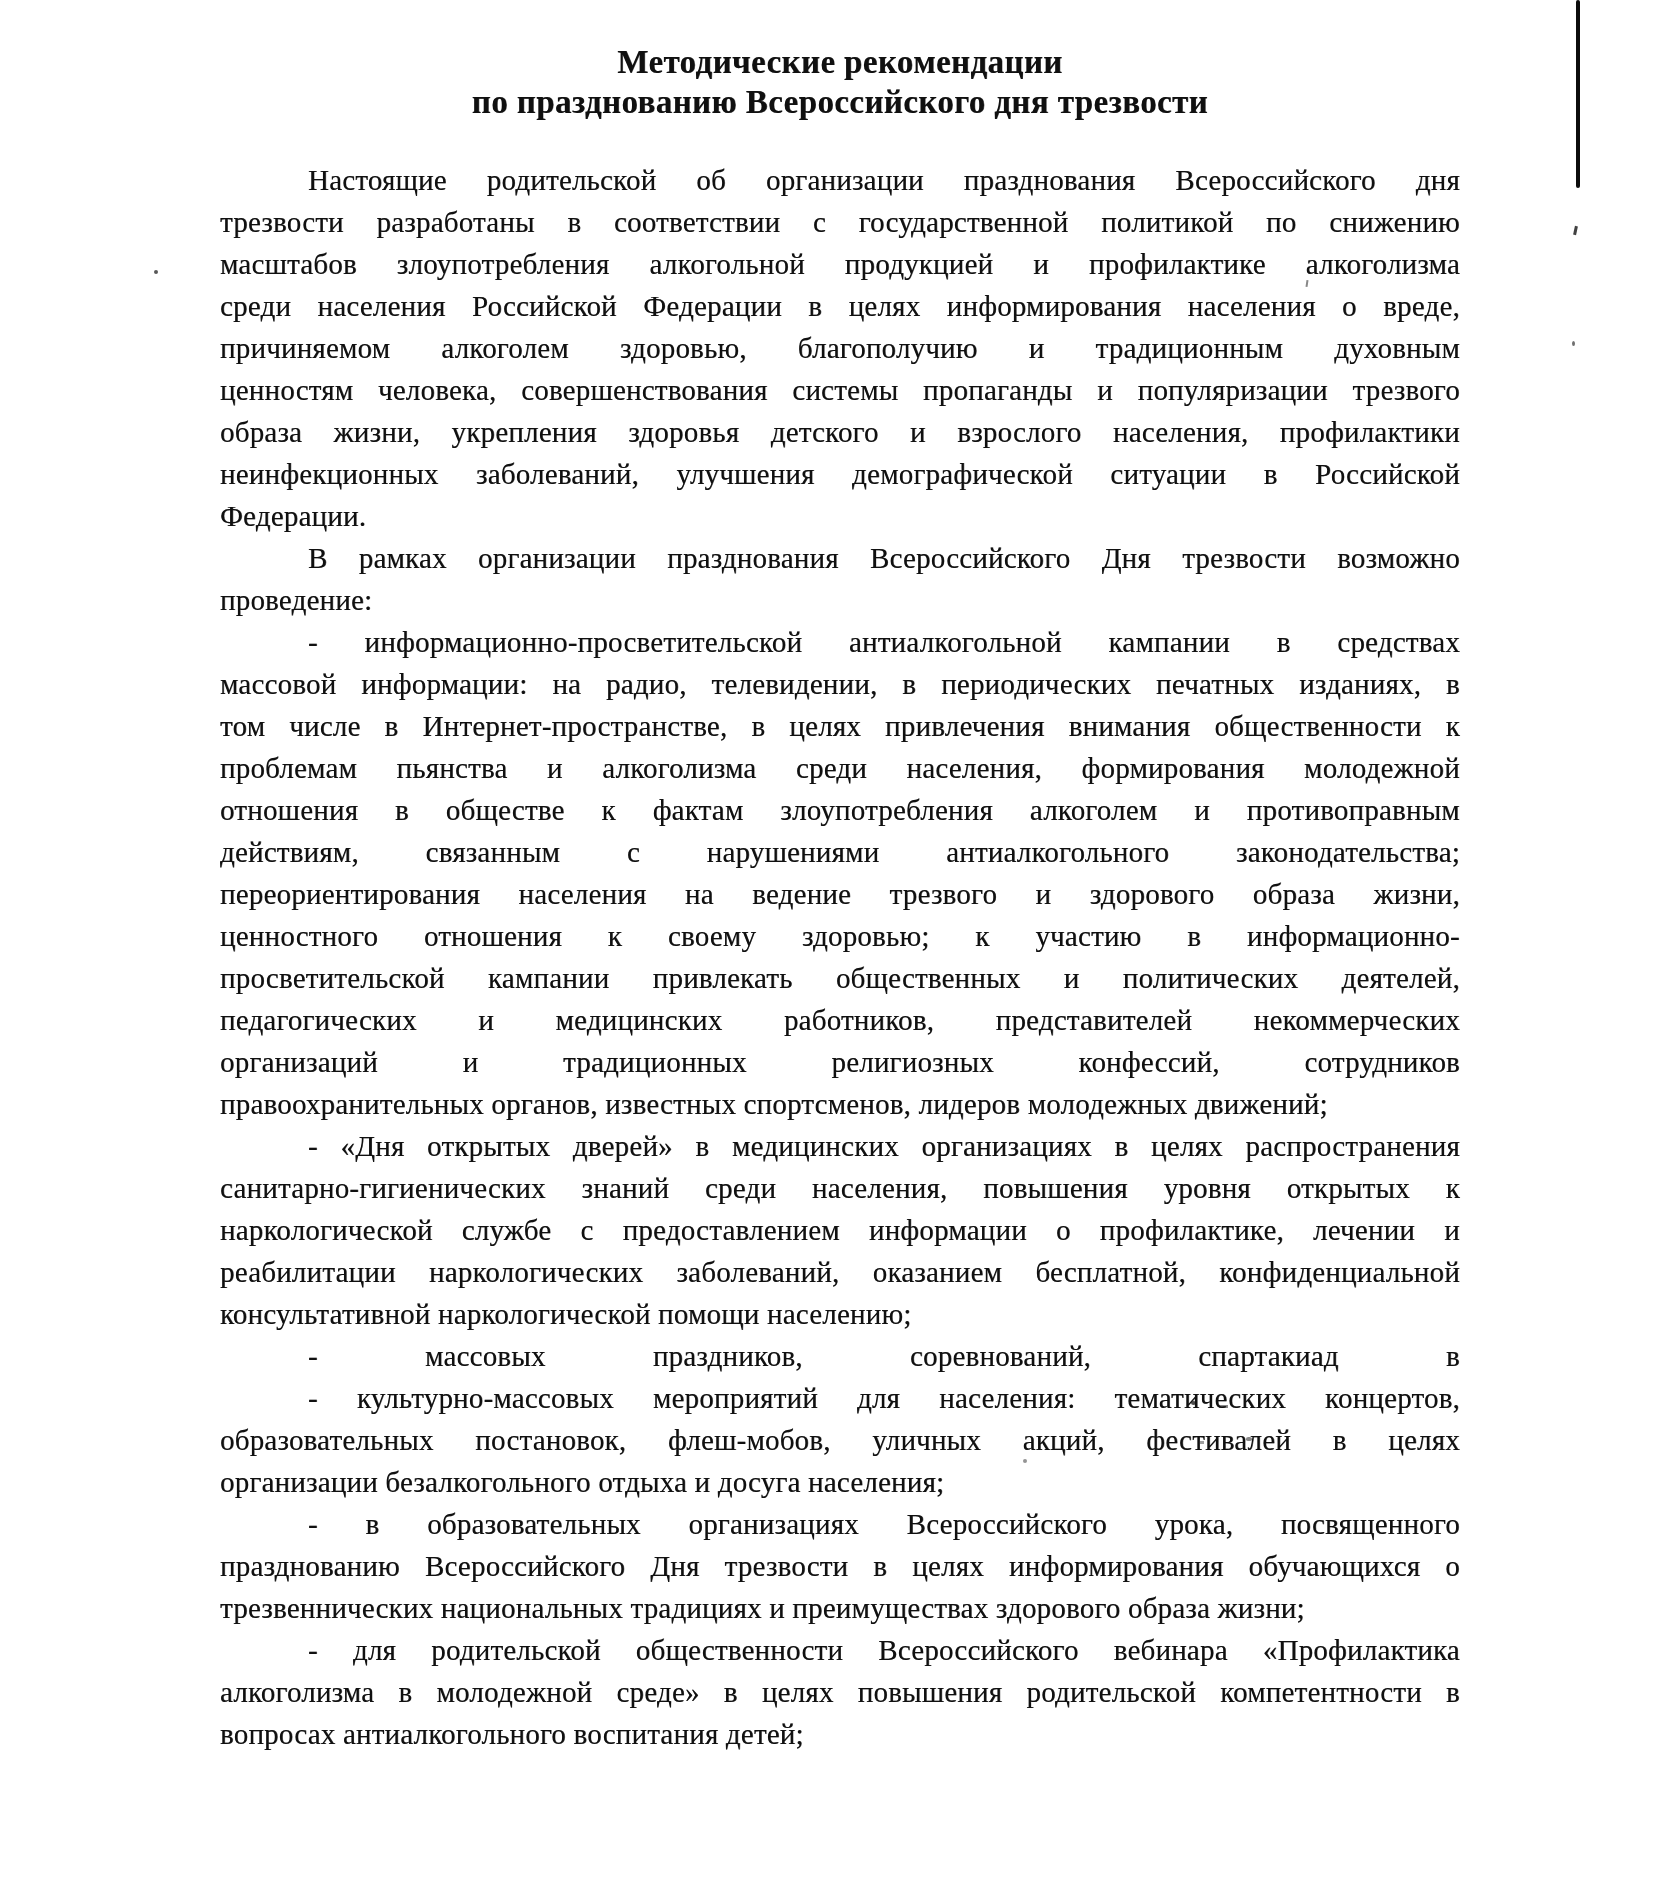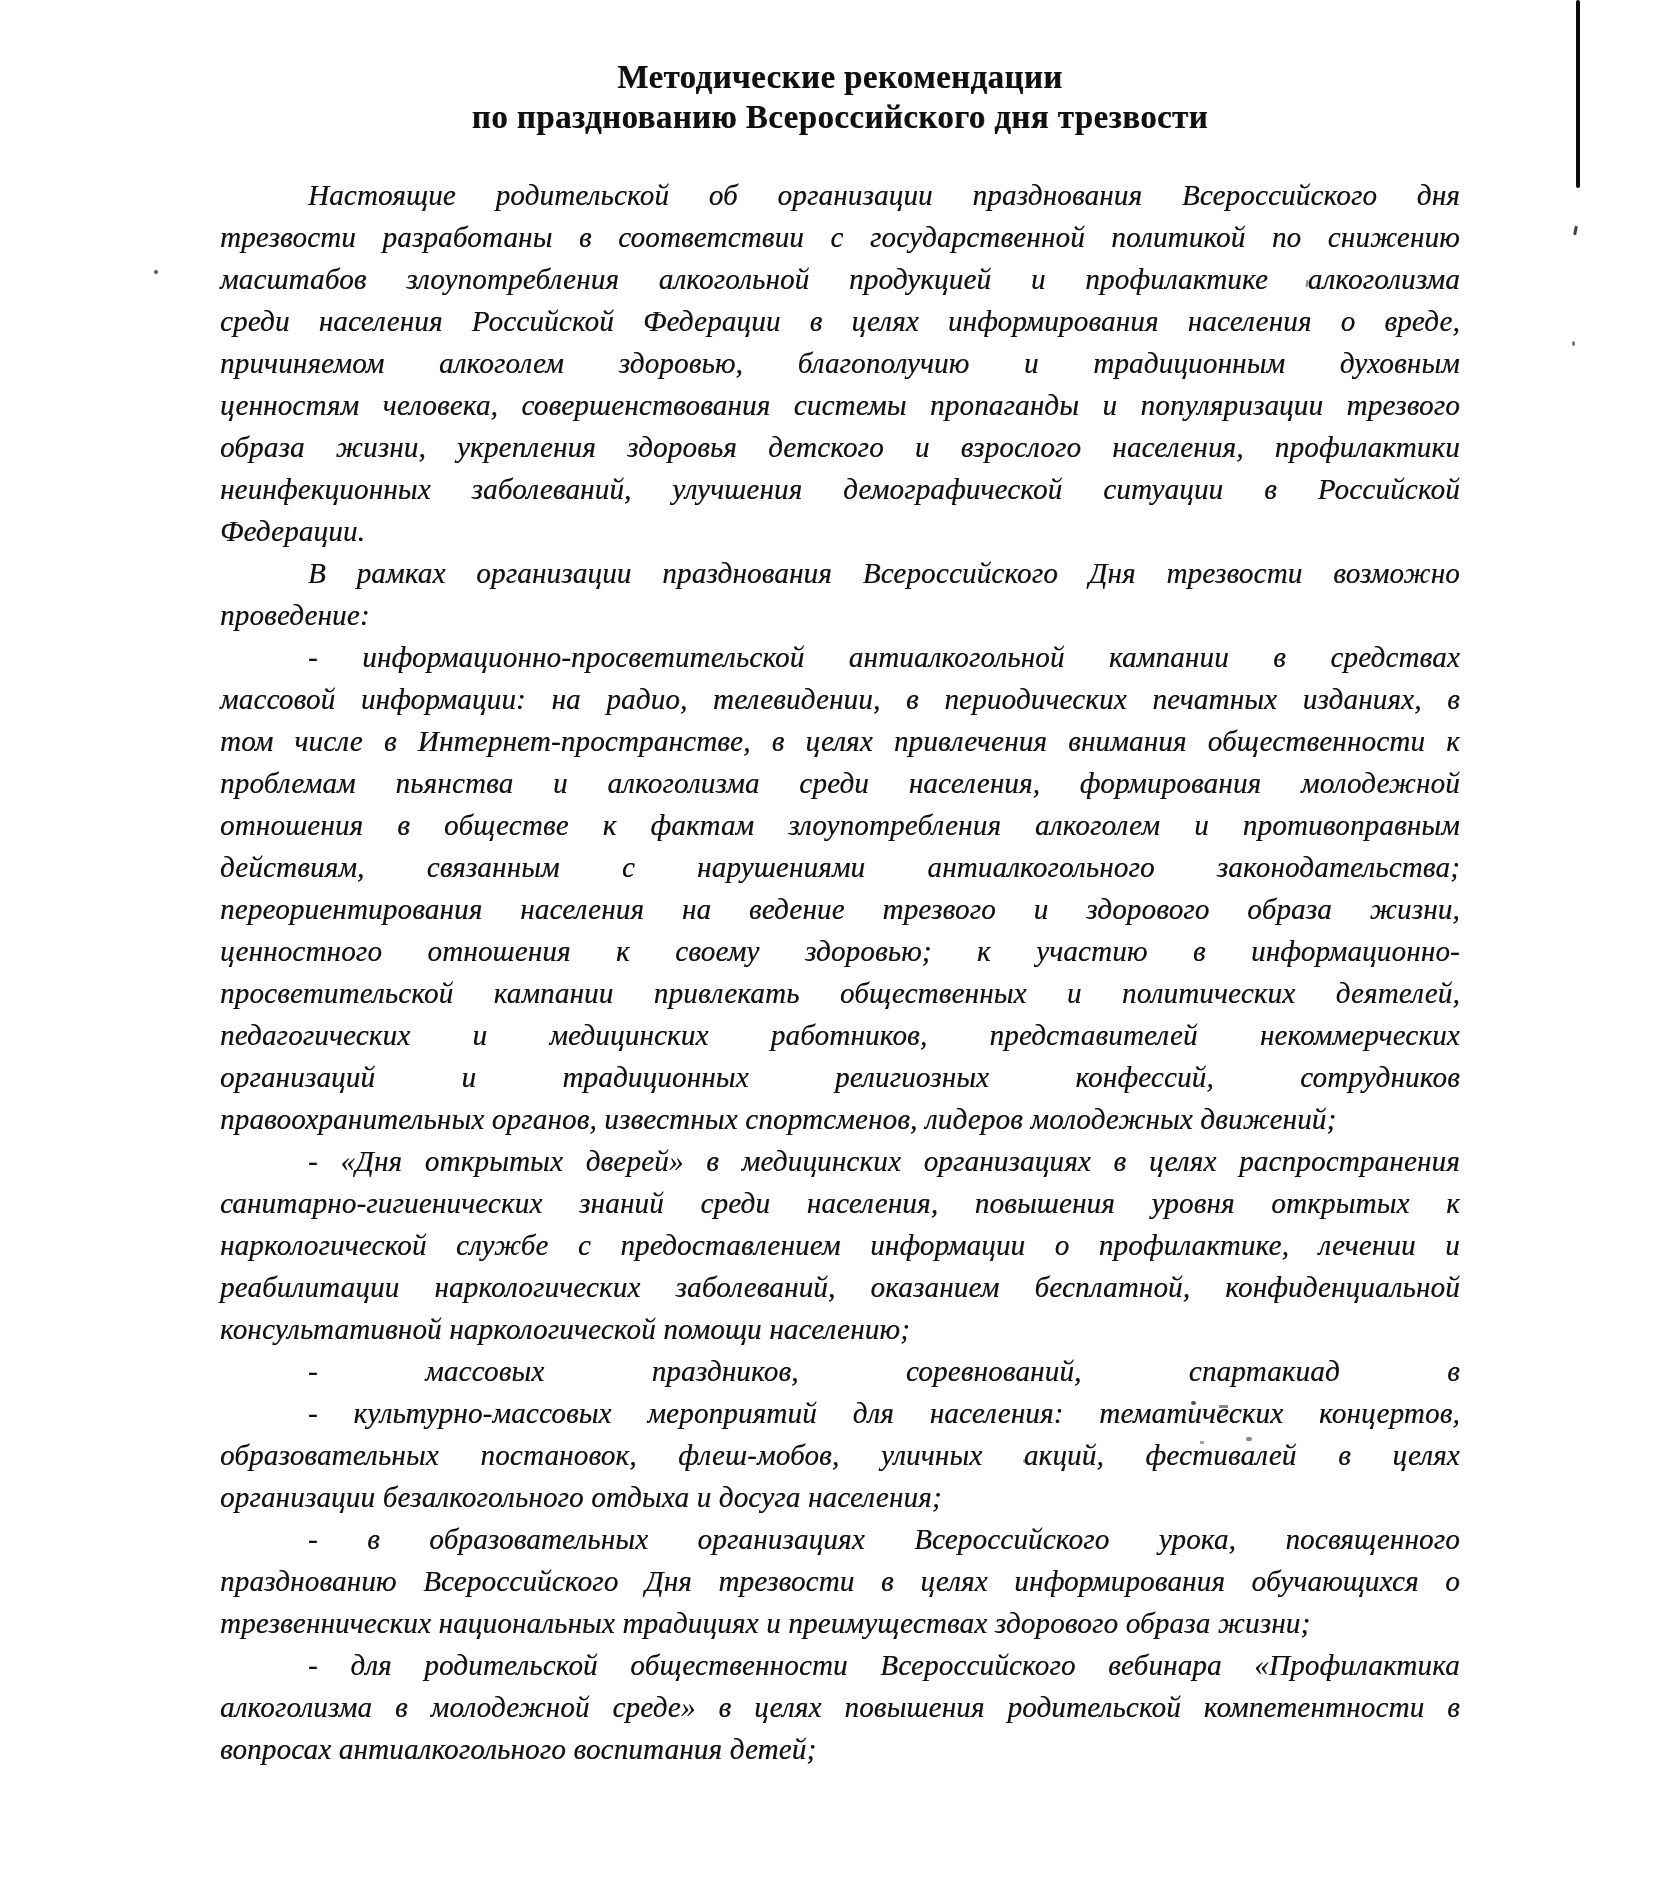--- a/index.html
+++ b/index.html
@@ -12,37 +12,36 @@
     width: 1663px;
     height: 1891px;
     background: #ffffff;
     overflow: hidden;
     font-family: "Liberation Serif", "DejaVu Serif", serif;
     color: #161616;
   }
   .content {
     position: absolute;
     left: 220px;
-    top: 57px;
+    top: 42px;
     width: 1240px;
     
     filter: blur(0.25px) contrast(1.06);
     text-shadow: 0.4px 0.4px 0.4px rgba(20,20,20,0.55);
   }
   .title-line {
     font-weight: bold;
     font-size: 33px;
     line-height: 40px;
     text-align: center;
     letter-spacing: 0.4px;
     white-space: nowrap;
   }
   .body {
     margin-top: 37px;
-    font-style: italic;
   }
   .line {
     font-size: 29px;
     line-height: 42px;
     height: 42px;
     letter-spacing: 0.2px;
     white-space: nowrap;
   }
   .line.just {
     display: flex;

